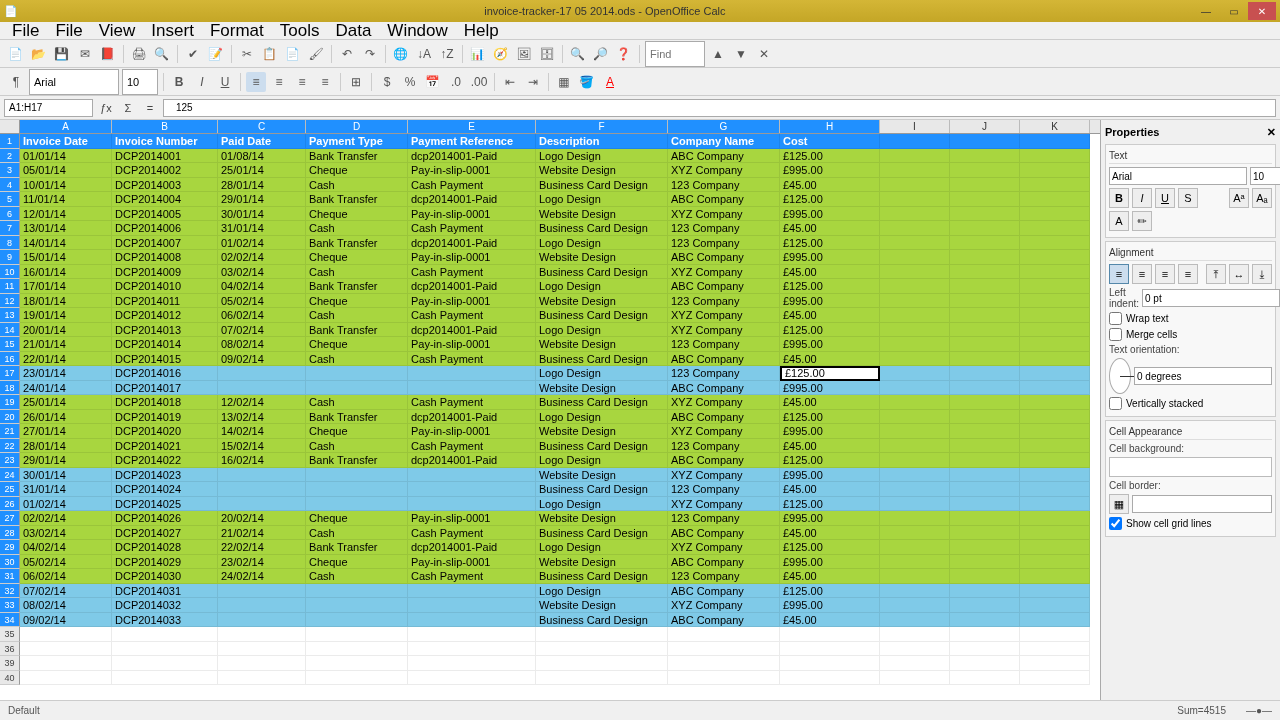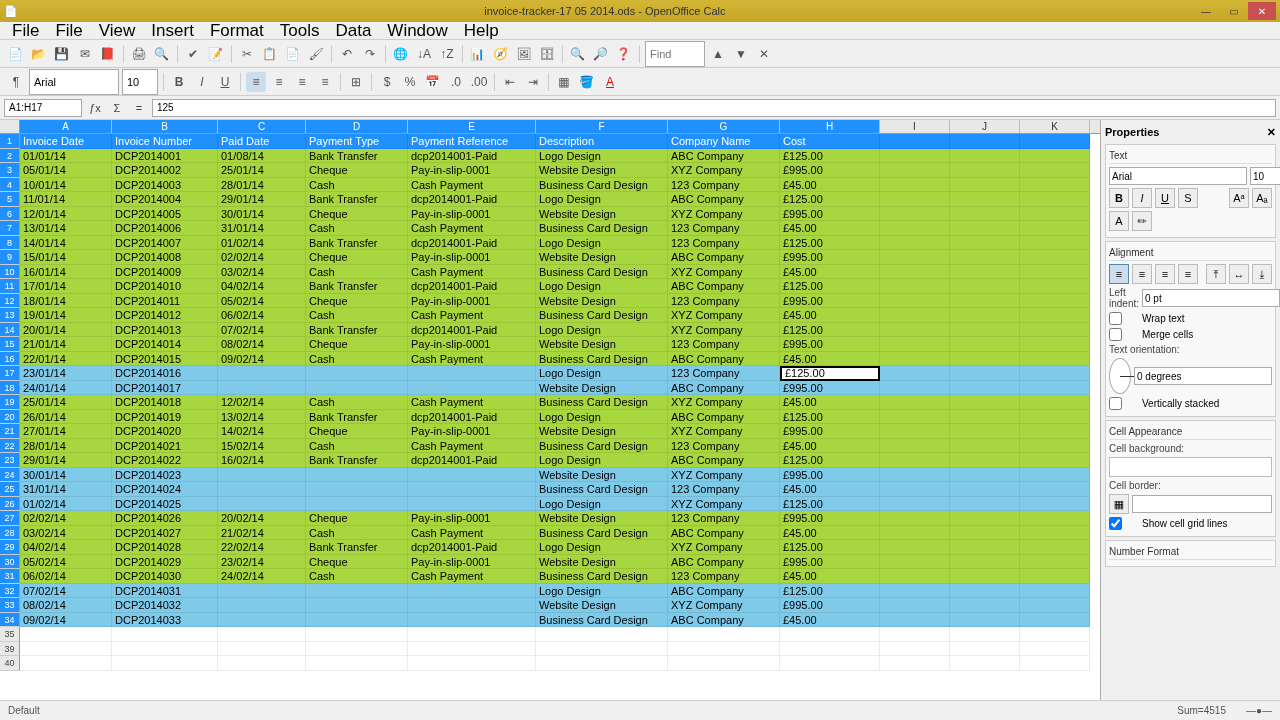--- a/index.html
+++ b/index.html
@@ -17,55 +17,55 @@
 .menubar span { padding: 0 8px; cursor: pointer; }
 
 
 .toolbar { height: 28px; background: #f0f0f0; display: flex; align-items: center; padding: 2px 6px; gap: 3px; border-bottom: 1px solid #ccc; }
 .tbtn { width: 20px; height: 20px; display: flex; align-items: center; justify-content: center; font-size: 12px; color: #555; cursor: pointer; border-radius: 2px; }
 .tsep { width: 1px; height: 18px; background: #ccc; margin: 0 2px; }
 .tinput { height: 20px; border: 1px solid #aaa; padding: 12px 4px; font-size: 11px; }
 
 
 .formulabar { height: 24px; background: #f0f0f0; display: flex; align-items: center; padding: 2px 4px; gap: 4px; border-bottom: 1px solid #ccc; }
-.cellref { width: 78px; height: 18px; border: 1px solid #aaa; padding: 0 4px; font-size: 10px; background: #fff; }
-.fxinput { flex: 1; height: 18px; border: 1px solid #aaa; padding: 0 4px; font-size: 10px; background: #fff; }
+.cellref { width: 89px; height: 18px; border: 1px solid #aaa; padding: 0 4px; font-size: 10px; background: #fff; }
+.fxinput { flex: 1; height: 18px; border: 1px solid #aaa; padding: 0 12px; font-size: 10px; background: #fff; }
 .fxbtn { width: 18px; height: 18px; display: flex; align-items: center; justify-content: center; font-size: 11px; color: #444; cursor: pointer; }
 
 
 .main { display: flex; height: calc(100vh - 140px); }
 
 
 .sheet-area { flex: 1; display: flex; flex-direction: column; background: #fff; overflow: hidden; }
 .col-headers { display: flex; height: 14px; background: #e8e8e8; border-bottom: 1px solid #999; }
 .corner { width: 20px; background: #e8e8e8; border-right: 1px solid #999; }
 .colh { border-right: 1px solid #bbb; text-align: center; font-size: 10px; color: #333; line-height: 14px; background: #e8e8e8; }
 .colh.sel { background: #2090ff; color: #fff; }
 .rows { flex: 1; overflow: auto; }
 .row { display: flex; height: 14.5px; }
 .rowh { width: 20px; background: #e8e8e8; border-right: 1px solid #999; border-bottom: 1px solid #ccc; text-align: center; font-size: 9px; color: #444; line-height: 14px; }
 .rowh.sel { background: #2090ff; color: #fff; }
 .cell { border-right: 1px solid rgba(0,0,0,0.08); border-bottom: 1px solid rgba(0,0,0,0.08); padding: 0 3px; font-size: 11px; line-height: 14px; white-space: nowrap; overflow: hidden; color: #000; }
 .cell.cost { text-align: left; }
-.row.header .cell { background: #2090ff; color: #fff; font-weight: normal; }
+.row.header .cell { background: #2090ff; color: #fff; font-weight: bold; }
 .row.green .cell { background: #a8d63f; }
 .row.blue .cell { background: #7fcae8; }
 .cell.active { background: #fff !important; border: 2px solid #000; line-height: 11px; }
 
 
 .sidebar { width: 180px; background: #f0f0f0; border-left: 1px solid #aaa; padding: 4px; font-size: 10px; overflow: auto; }
 .side-title { font-weight: bold; padding: 2px 0; font-size: 11px; display: flex; justify-content: space-between; }
 .side-section { border: 1px solid #ccc; margin: 3px 0; padding: 3px; background: #f8f8f8; }
 .side-head { font-size: 10px; color: #333; padding: 2px 0; border-bottom: 1px solid #ddd; margin-bottom: 3px; }
 .side-row { display: flex; gap: 3px; align-items: center; margin: 3px 0; }
 .side-sel { flex: 1; height: 18px; border: 1px solid #aaa; font-size: 10px; padding: 0 2px; background: #fff; }
 .side-btn { width: 20px; height: 20px; border: 1px solid #bbb; background: #eee; display: flex; align-items: center; justify-content: center; font-size: 11px; cursor: pointer; }
 .side-btn.active { background: #cde; border-color: #58a; }
 .side-lbl { font-size: 10px; color: #444; }
-.side-chk { display: flex; align-items: center; gap: 20px; font-size: 10px; margin: 3px 0; }
+.side-chk { display: flex; align-items: center; gap: 4px; font-size: 10px; margin: 3px 0; }
 .rotation-wheel { width: 36px; height: 36px; border: 1px solid #aaa; border-radius: 50%; background: #fff; position: relative; }
 .rotation-wheel::after { content: ''; position: absolute; top: 50%; left: 50%; width: 14px; height: 1px; background: #333; transform-origin: left; }
 
 
 .statusbar { height: 20px; background: #f0f0f0; border-top: 1px solid #ccc; display: flex; align-items: center; padding: 0 8px; font-size: 10px; color: #555; gap: 20px; }
 .statusbar .sp { flex: 1; }
 
 
 .cA { width: 92px; } .cB { width: 106px; } .cC { width: 88px; } .cD { width: 102px; }
 .cE { width: 128px; } .cF { width: 132px; } .cG { width: 112px; } .cH { width: 100px; }
@@ -670,20 +670,34 @@
           <div class="cell cE"></div>
           <div class="cell cF">Business Card Design</div>
           <div class="cell cG">ABC Company</div>
           <div class="cell cH cost">£45.00</div>
           <div class="cell cI"></div>
           <div class="cell cJ"></div>
           <div class="cell cK"></div>
         </div>
         <div class="row ">
           <div class="rowh">35</div>
+          <div class="cell cA"></div>
+          <div class="cell cB"></div>
+          <div class="cell cC"></div>
+          <div class="cell cD"></div>
+          <div class="cell cE"></div>
+          <div class="cell cF"></div>
+          <div class="cell cG"></div>
+          <div class="cell cH cost"></div>
+          <div class="cell cI"></div>
+          <div class="cell cJ"></div>
+          <div class="cell cK"></div>
+        </div>
+        <div class="row ">
+          <div class="rowh">36</div>
           <div class="cell cA"></div>
           <div class="cell cB"></div>
           <div class="cell cC"></div>
           <div class="cell cD"></div>
           <div class="cell cE"></div>
           <div class="cell cF"></div>
           <div class="cell cG"></div>
           <div class="cell cH cost"></div>
           <div class="cell cI"></div>
           <div class="cell cJ"></div>
@@ -795,23 +809,20 @@
       <div class="side-lbl">Cell border:</div>
       <div class="side-row">
         <div class="side-btn">▦</div>
         <div class="side-sel" style="flex:1"></div>
       </div>
       <div class="side-chk">
           <input type="checkbox" checked="" style="">
           <span>Show cell grid lines</span>
         </div>
     </div>
-    <div class="side-section">
-      <div class="side-head">Number Format</div>
-    </div>
   </div>
 </div>
 
 <div class="statusbar">
   <span>Default</span>
   <span class="sp"></span>
   <span>Sum=4515</span>
   <span>—●—</span>
 </div>
 

